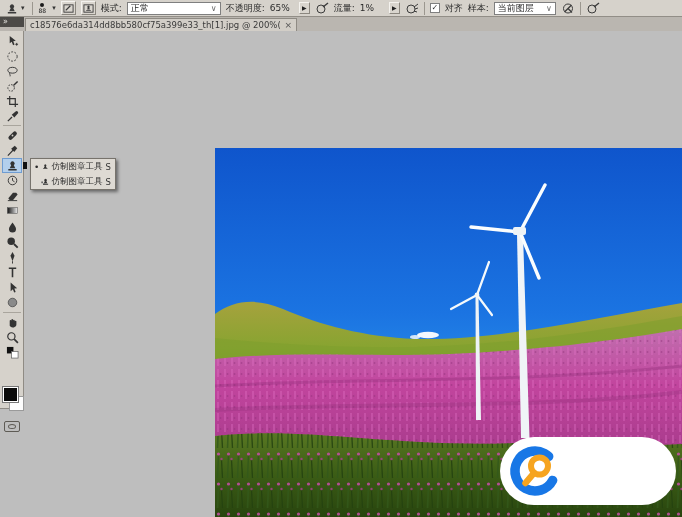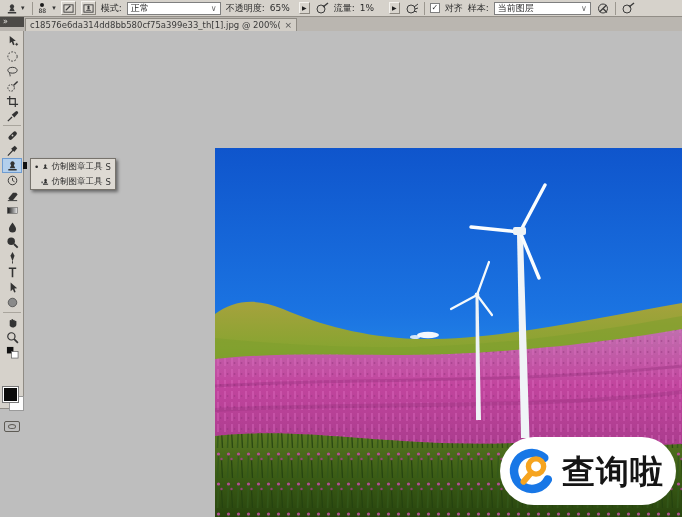--- a/index.html
+++ b/index.html
@@ -16,21 +16,21 @@
   .mini-arrow { font-size:7px; color:#333; line-height:1; }
   .brush-preview { display:flex; flex-direction:column; align-items:center; line-height:1; padding:0 1px; }
   .brush-dot { width:4px; height:4px; border-radius:50%; background:#1a1a1a; margin-bottom:1px; }
   .brush-size { font-size:6px; color:#222; }
   .ob-btn { width:15px; height:14px; background:#d9d5ce; border:1px solid;
     border-color:#f4f2ee #8b877f #8b877f #f4f2ee; display:flex; align-items:center; justify-content:center; }
   .ob-label { white-space:nowrap; }
   .combo { background:#fff; border:1px solid #7f7f7f; height:13px; display:flex;
     align-items:center; justify-content:space-between; padding:0 3px; }
   .combo.mode { width:94px; }
-  .combo.sample { width:97px; }
+  .combo.sample { width:62px; }
   .combo-chevron { color:#6b6b6b; font-size:8px; }
   .value-box { min-width:24px; }
   .spin-btn { width:11px; height:12px; background:#d9d5ce; border:1px solid;
     border-color:#f4f2ee #8b877f #8b877f #f4f2ee; font-size:6px; line-height:1;
     display:flex; align-items:center; justify-content:center; color:#222; }
   .checkbox { width:10px; height:10px; background:#fff; border:1px solid #7f7f7f;
     font-size:8px; line-height:8px; text-align:center; color:#333; }
 
   
   .tab-strip { position:absolute; left:0; top:17px; width:682px; height:14px; background:#bab6b0; }
@@ -366,15 +366,14 @@
   </svg>
 </div>
 
 <div class="watermark">
   <svg width="58" height="58" viewBox="0 0 58 58">
     <circle cx="29" cy="29" r="20" fill="none" stroke="#1877e6" stroke-width="9.5" stroke-linecap="round" stroke-dasharray="99 26.6" transform="rotate(28 29 29)"></circle>
     <circle cx="33.5" cy="24" r="8.5" fill="none" stroke="#f6a41f" stroke-width="6"></circle>
     <path d="M28 31 L19.5 41" stroke="#f6a41f" stroke-width="6.5" stroke-linecap="round"></path>
   </svg>
   <div class="wm-text">
-    <span class="wm-title">查询啦</span>
   </div>
 </div>
 
 </body></html>

